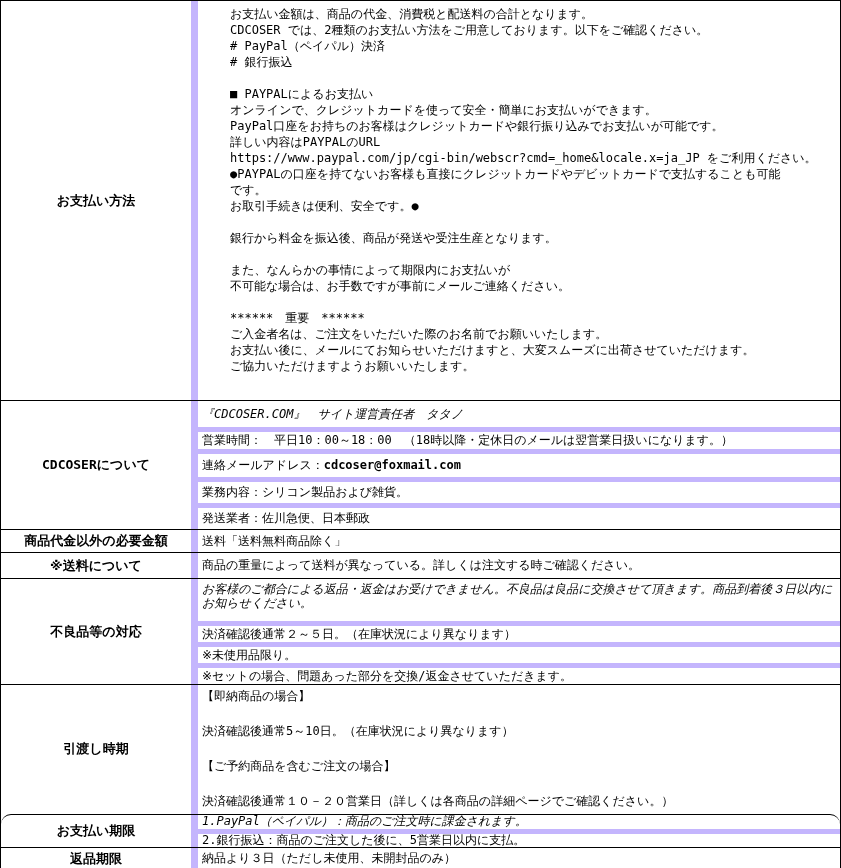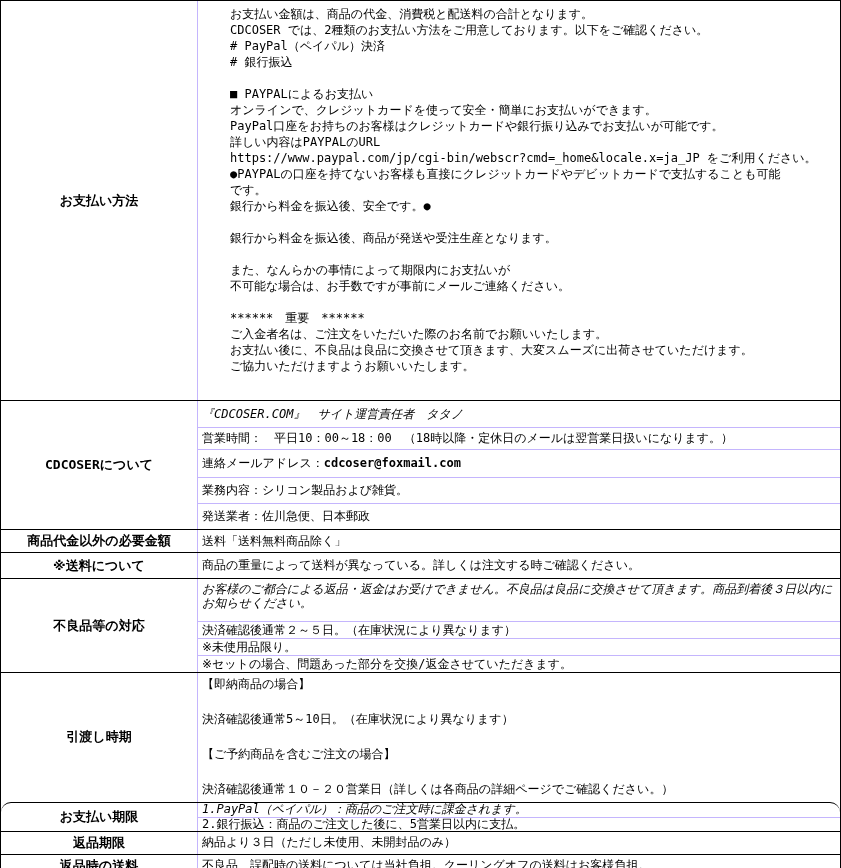--- a/index.html
+++ b/index.html
@@ -6,32 +6,32 @@
   html,body { background:#ffffff; }
   body {
     width:841px; height:868px; overflow:hidden;
     font-family:"DejaVu Sans Mono","DejaVu Sans","Liberation Sans",sans-serif;
     font-size:12px; color:#000;
   }
   .tbl { width:841px; border:1px solid #000; }
   .trow { display:flex; border-top:1px solid #000; }
   .trow:first-child { border-top:none; }
   .th {
-    flex:0 0 197px; width:197px; border-right:1px solid #c4b5fd;
+    flex:0 0 197px; width:197px; border-right:7px solid #c4b5fd;
     display:flex; align-items:center; justify-content:center;
     text-align:center; font-weight:bold; font-size:13px; padding:2px;
   }
   .td { flex:1; min-width:0; }
   
   .lines-16 { padding:5px 4px 4px 4px;margin-left:28px; }
   .lines-16 .line { line-height:16px; min-height:16px; white-space:pre-wrap; }
   .lines-18 { padding:3px 4px; }
   .lines-18 .line { line-height:17.5px; min-height:17.5px; white-space:pre-wrap; }
   
-  .subrow { border-top:1px solid #c4b5fd; display:flex; align-items:center; padding:1px 4px; line-height:15px; }
+  .subrow { border-top:5px solid #c4b5fd; display:flex; align-items:center; padding:1px 4px; line-height:15px; }
   .td .subrow:first-child { border-top:none;font-style:italic; }
   .h28 { min-height:28px; } .h26 { min-height:26px; } .h22 { min-height:22px; }
   .h15 { min-height:15px; } .h13 { min-height:13px; }
   
   .r1 { min-height:399px; }
   .r2 { min-height:128px; }
   .r3 { min-height:22px;justify-content:center; } .r4 { min-height:26px; }
   .r5 { min-height:85px; }
   .r6 { min-height:128px; }
   .r7 { min-height:28px;border-radius:10px; }
@@ -56,30 +56,30 @@
           <div class="line"># PayPal（ペイパル）決済</div>
           <div class="line"># 銀行振込</div>
           <div class="line">&nbsp;</div>
           <div class="line">■ PAYPALによるお支払い</div>
           <div class="line">オンラインで、クレジットカードを使って安全・簡単にお支払いができます。</div>
           <div class="line">PayPal口座をお持ちのお客様はクレジットカードや銀行振り込みでお支払いが可能です。</div>
           <div class="line">詳しい内容はPAYPALのURL</div>
           <div class="line">https://www.paypal.com/jp/cgi-bin/webscr?cmd=_home&amp;locale.x=ja_JP をご利用ください。</div>
           <div class="line">●PAYPALの口座を持てないお客様も直接にクレジットカードやデビットカードで支払することも可能</div>
           <div class="line">です。</div>
-          <div class="line">銀行から料金を振込後、安全です。●</div>
+          <div class="line">お取引手続きは便利、安全です。●</div>
           <div class="line">&nbsp;</div>
           <div class="line">銀行から料金を振込後、商品が発送や受注生産となります。</div>
           <div class="line">&nbsp;</div>
           <div class="line">また、なんらかの事情によって期限内にお支払いが</div>
           <div class="line">不可能な場合は、お手数ですが事前にメールご連絡ください。</div>
           <div class="line">&nbsp;</div>
           <div class="line">******　重要　******</div>
           <div class="line">ご入金者名は、ご注文をいただいた際のお名前でお願いいたします。</div>
-          <div class="line">お支払い後に、不良品は良品に交換させて頂きます、大変スムーズに出荷させていただけます。</div>
+          <div class="line">お支払い後に、メールにてお知らせいただけますと、大変スムーズに出荷させていただけます。</div>
           <div class="line">ご協力いただけますようお願いいたします。</div>
         </div>
     </div>
 
     <div class="trow r2">
       <div class="th">CDCOSERについて</div>
       <div class="td">
         <div class="subrow h26">『CDCOSER.COM』　サイト運営責任者　タタノ</div>
         <div class="subrow h22">営業時間：　平日10：00～18：00　（18時以降・定休日のメールは翌営業日扱いになります。）</div>
         <div class="subrow h28">

